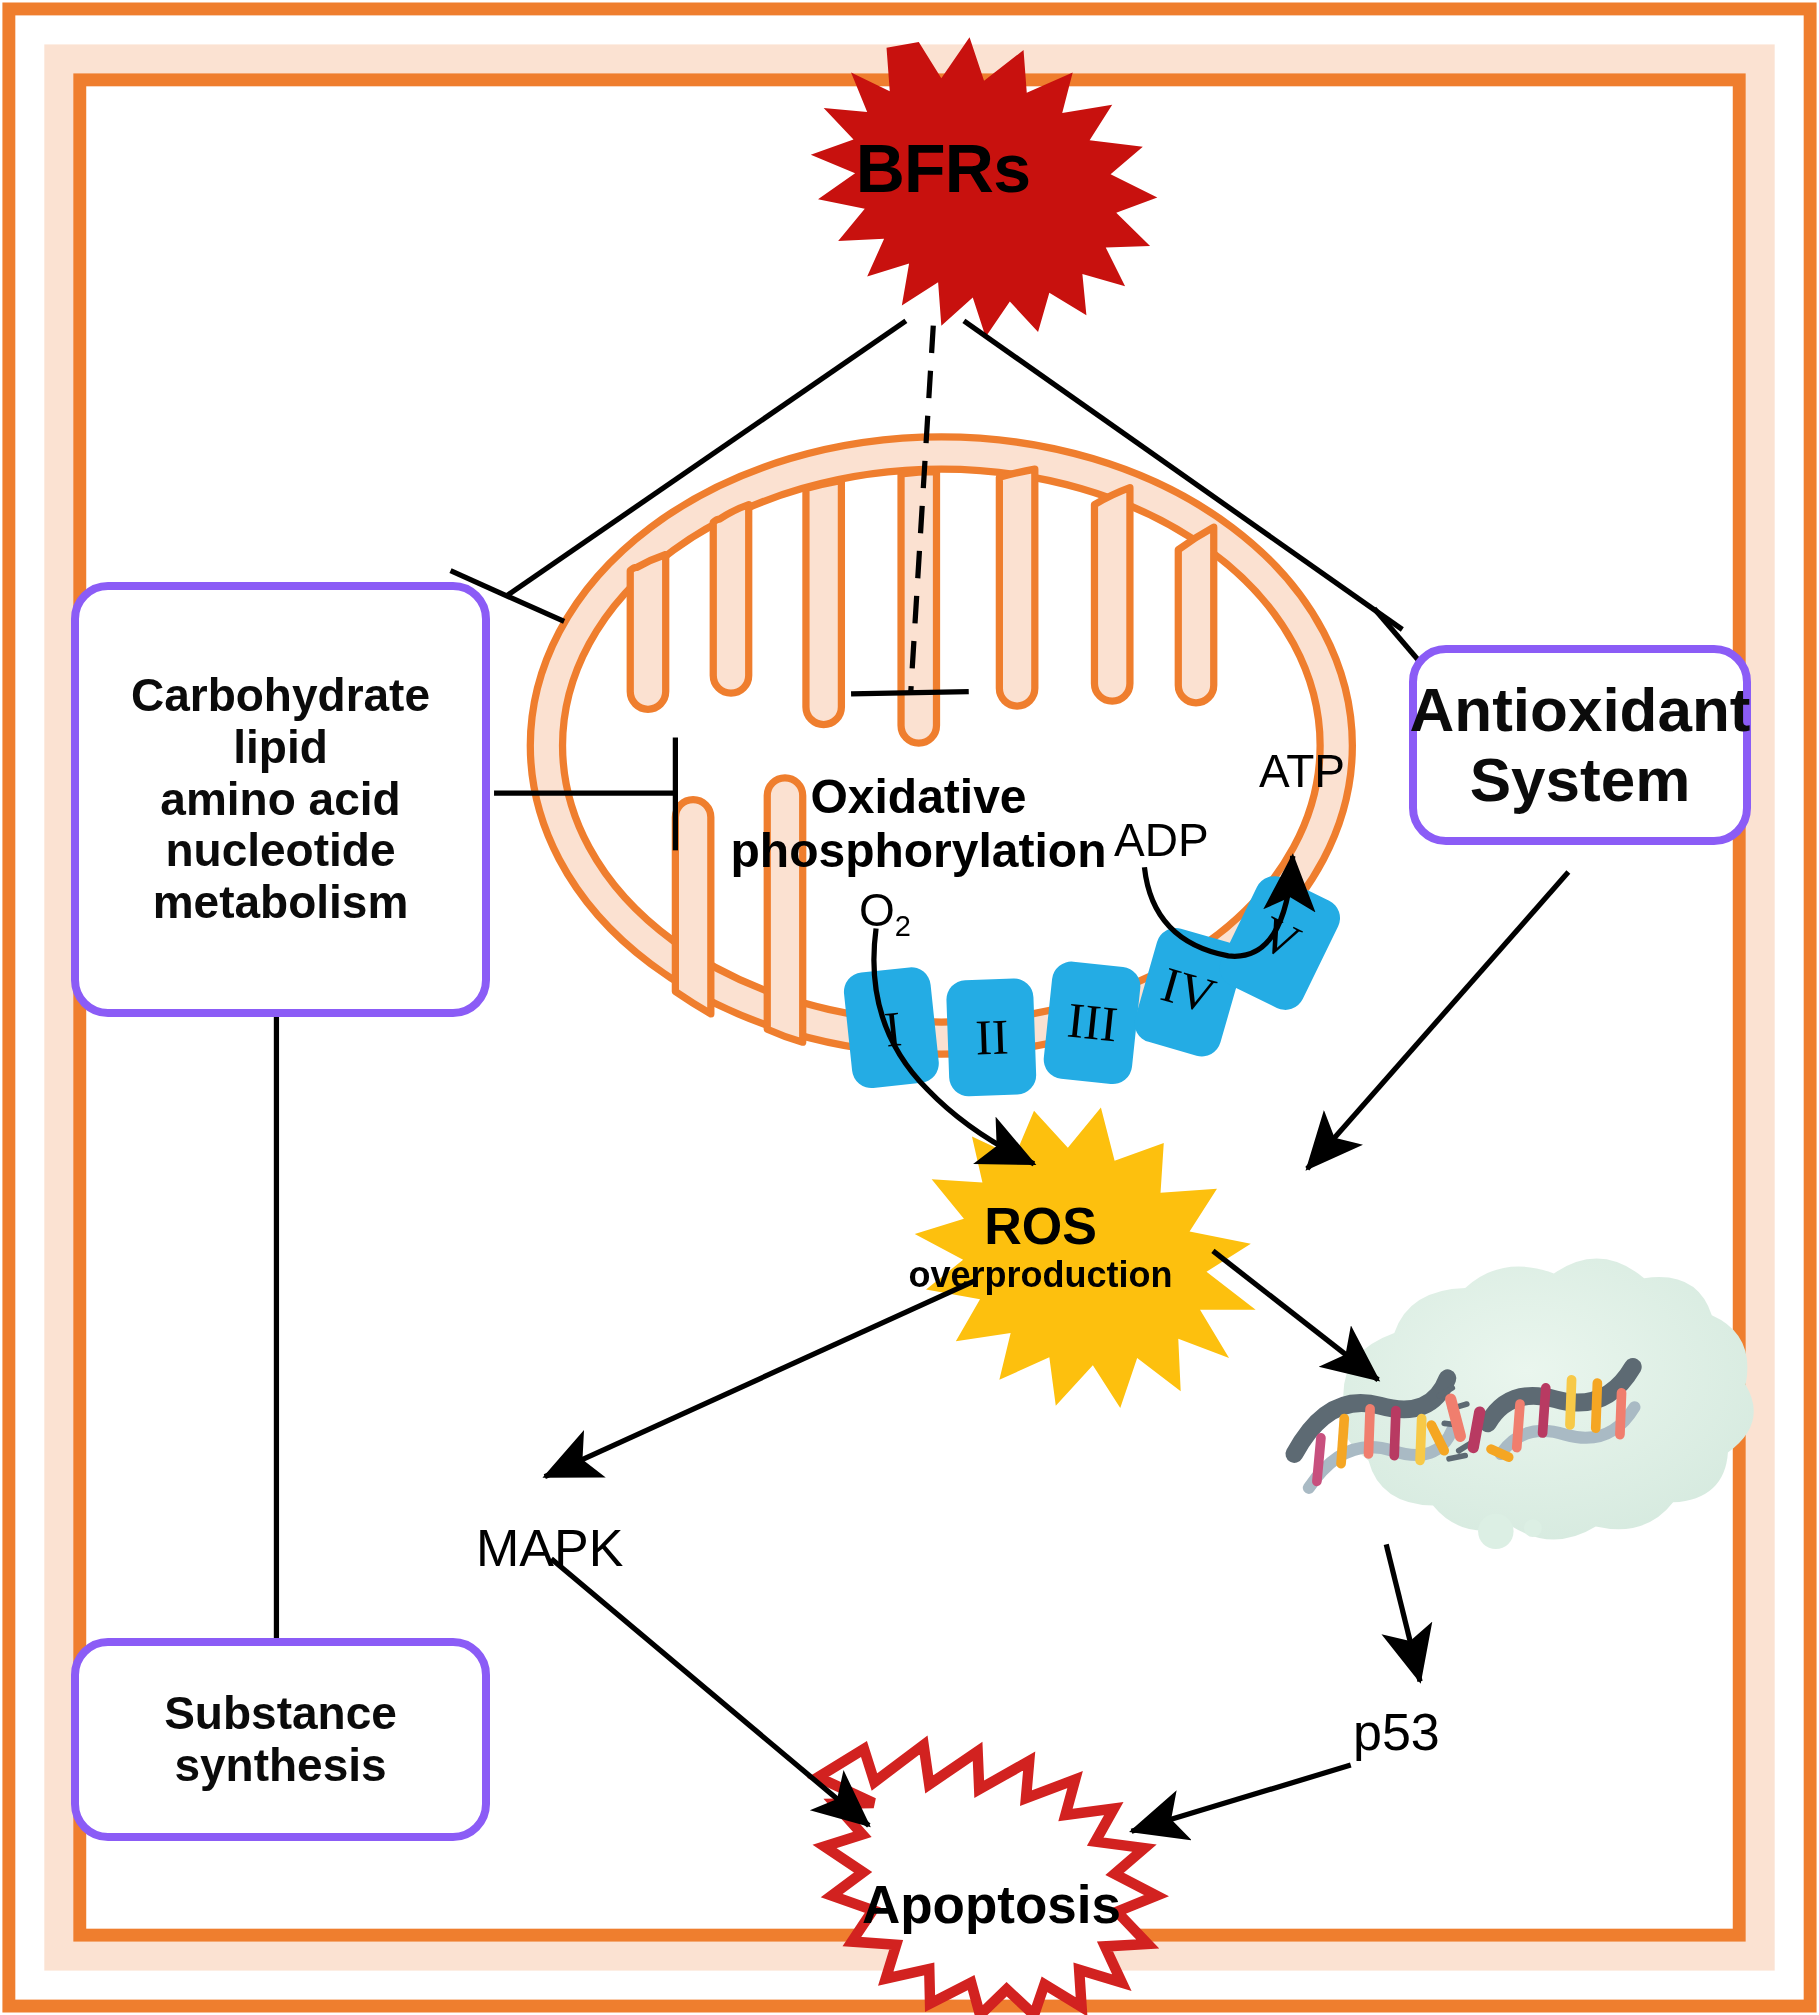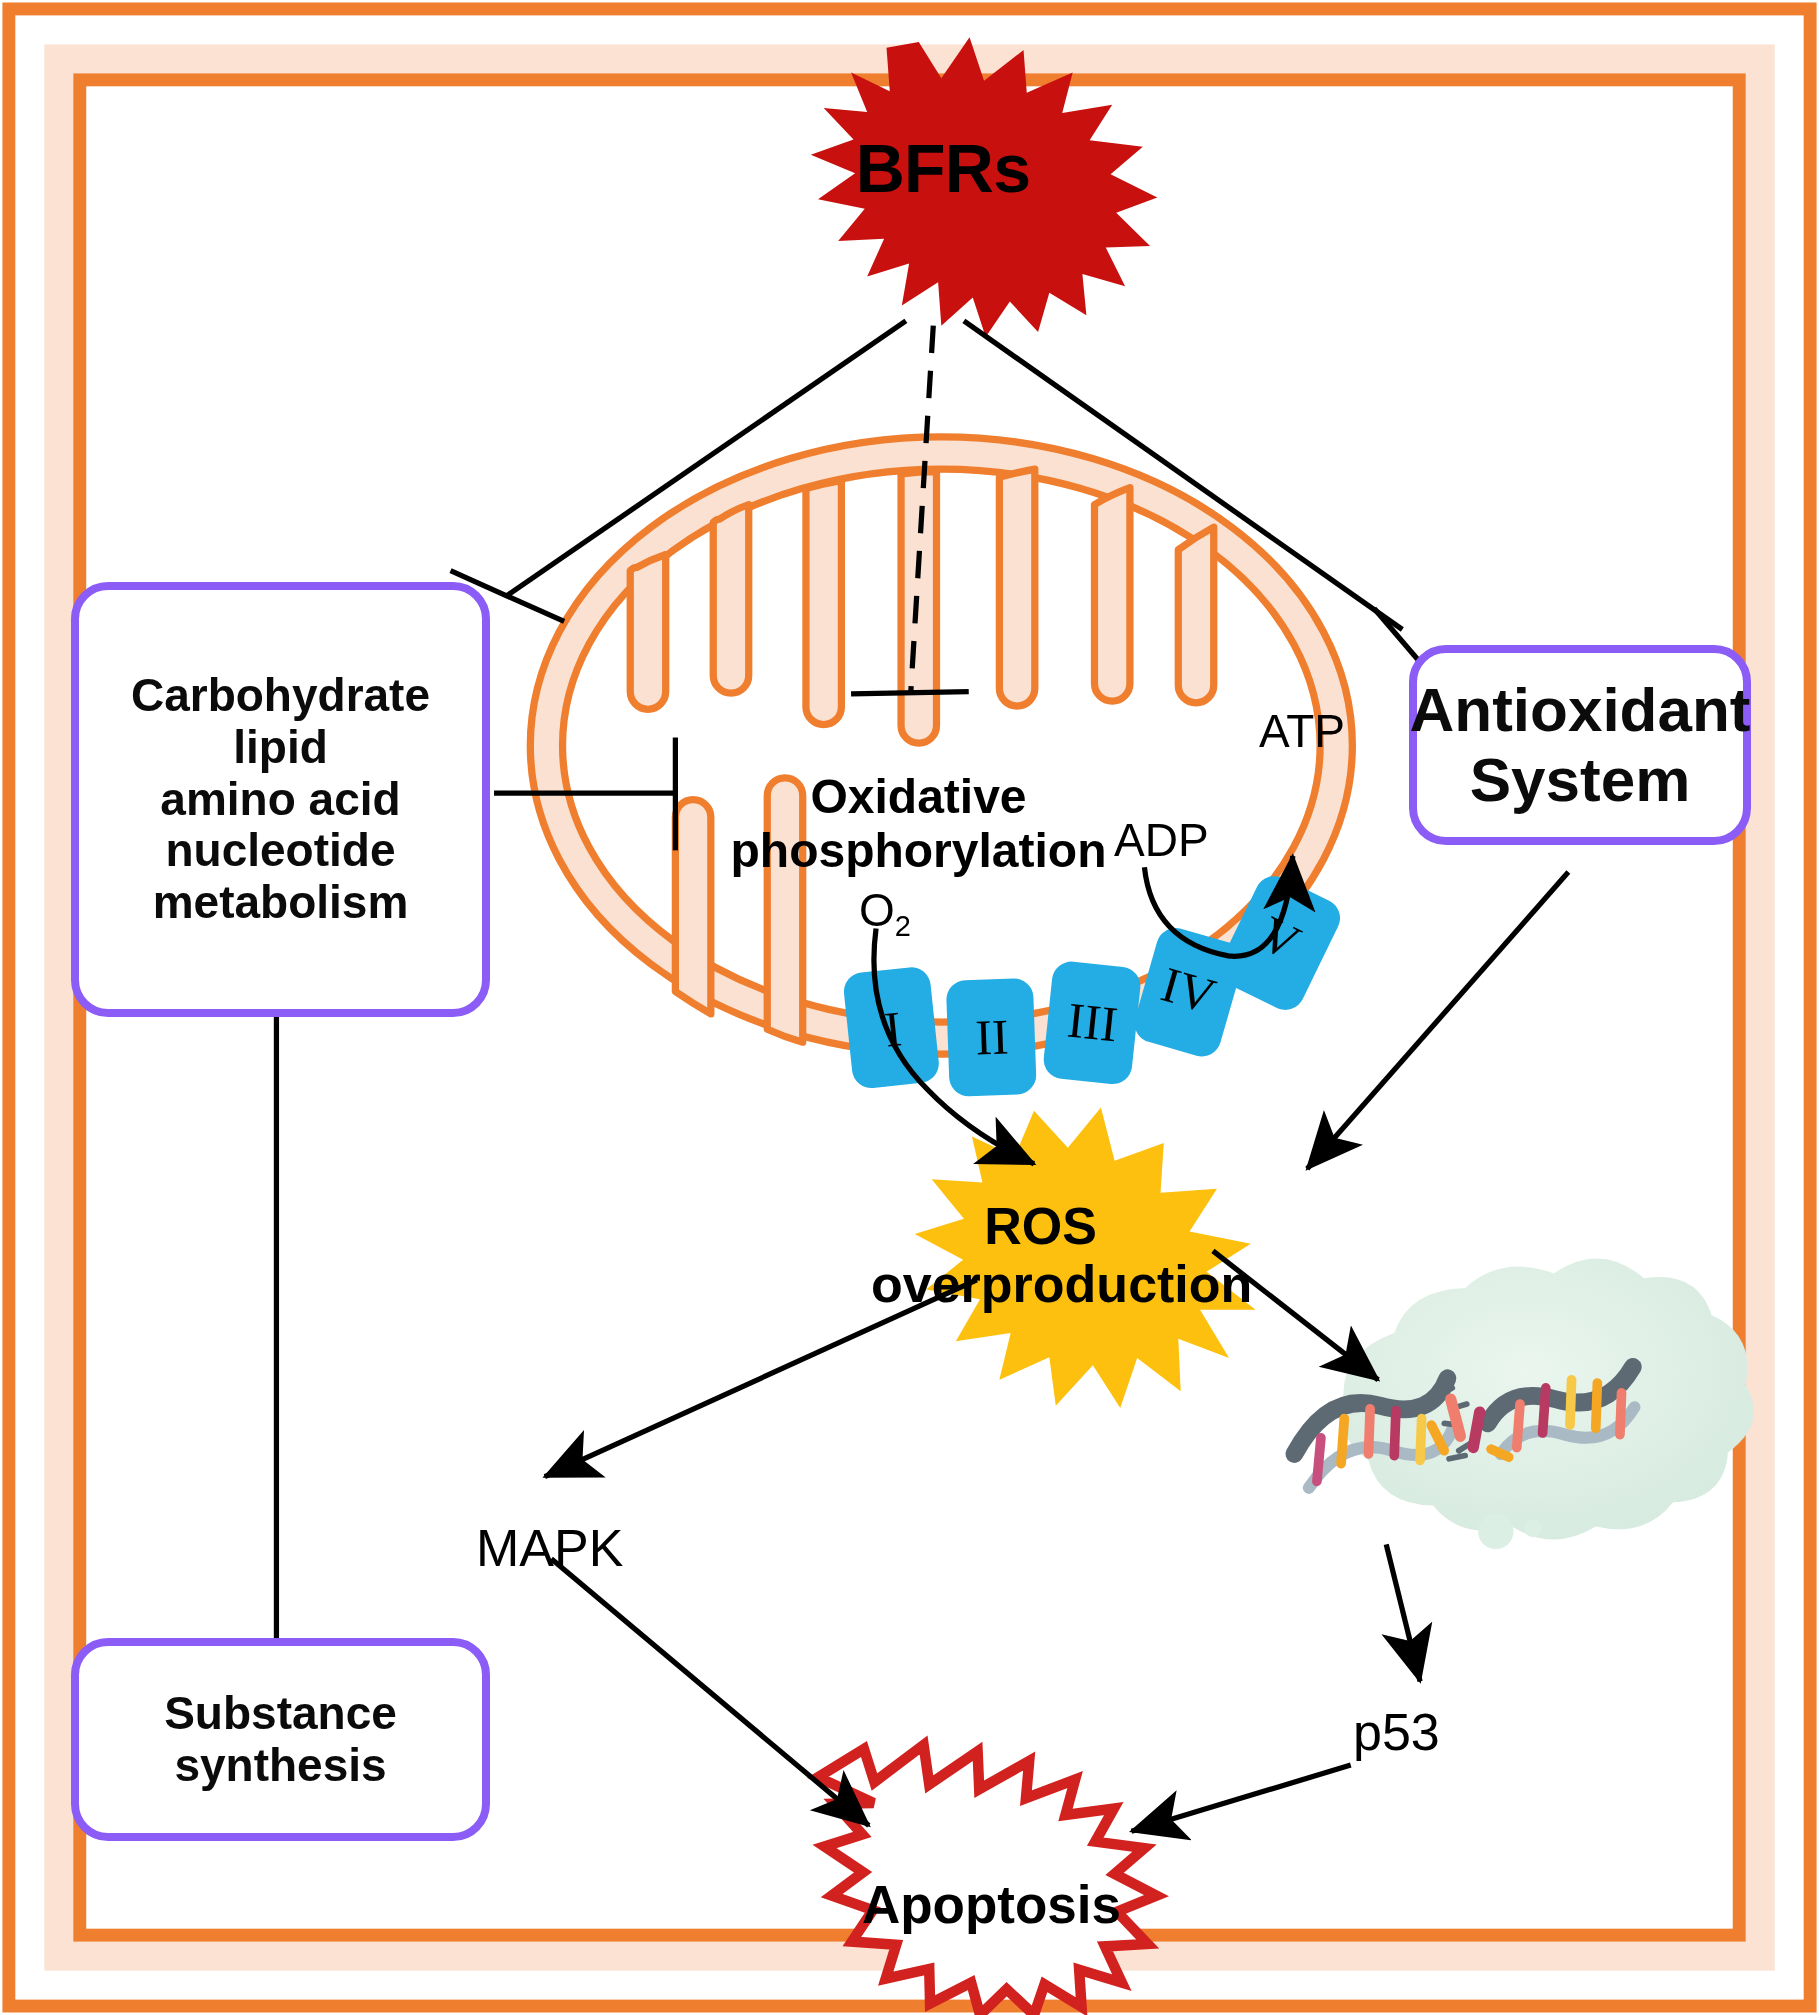--- a/index.html
+++ b/index.html
@@ -245,21 +245,21 @@
   </div>
 
   <div class="lbl" style="left:859px;top:883px;font-size:46px;">
     <span>O</span><sub style="font-size:29px;">2</sub>
   </div>
 
   <div class="lbl" style="left:1114px;top:813px;font-size:46px;">
     <span>ADP</span>
   </div>
 
-  <div class="lbl" style="left:1259px;top:704px;font-size:46px;">
+  <div class="lbl" style="left:1259px;top:744px;font-size:46px;">
     <span>ATP</span>
   </div>
 
   <div class="lbl ctr" style="left:851px;top:1000px;width:84px;font-size:50px;font-family:'Liberation Serif',serif;transform:rotate(-6deg);">
     <span>I</span>
   </div>
   <div class="lbl ctr" style="left:950px;top:1008px;width:84px;font-size:50px;font-family:'Liberation Serif',serif;transform:rotate(-2deg);">
     <span>II</span>
   </div>
   <div class="lbl ctr" style="left:1050px;top:993px;width:85px;font-size:50px;font-family:'Liberation Serif',serif;transform:rotate(6deg);">
@@ -267,21 +267,21 @@
   </div>
   <div class="lbl ctr" style="left:1146px;top:961px;width:85px;font-size:50px;font-family:'Liberation Serif',serif;transform:rotate(16deg);">
     <span>IV</span>
   </div>
   <div class="lbl ctr" style="left:1237px;top:909px;width:87px;font-size:50px;font-family:'Liberation Serif',serif;transform:rotate(26deg);">
     <span>V</span>
   </div>
 
   <div class="lbl bold ctr" style="left:871px;top:1169px;width:339px;line-height:1.12;">
     <div style="font-size:52px;">ROS</div>
-    <div style="font-size:52px;">overproduction</div>
+    <div style="font-size:36px;">overproduction</div>
   </div>
 
   <div class="lbl" style="left:476px;top:1482px;font-size:52px;margin-top:36px;">
     <span>MAPK</span>
   </div>
 
   <div class="lbl" style="left:1353px;top:1702px;font-size:52px;">
     <span>p53</span>
   </div>
 

